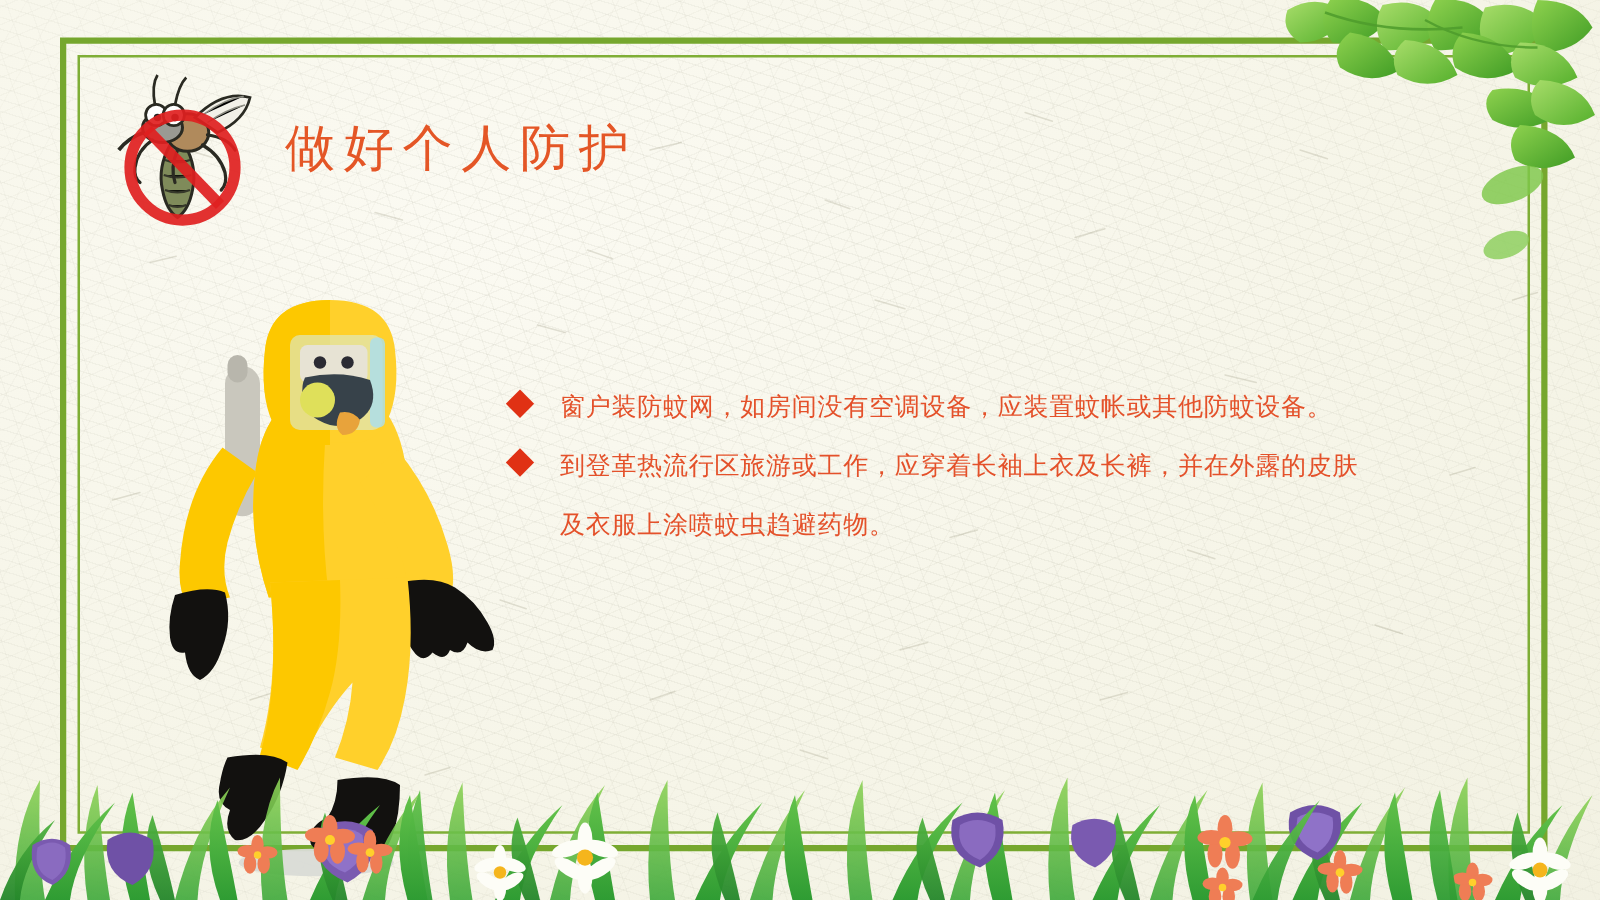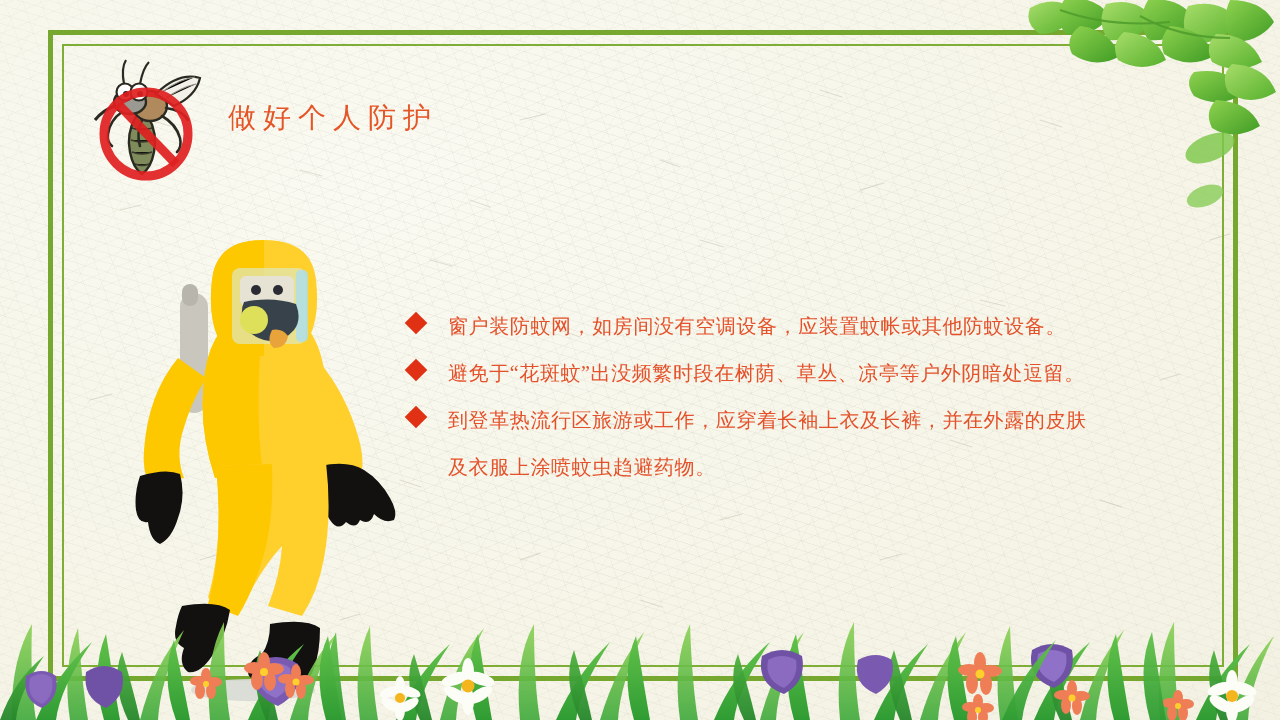--- a/index.html
+++ b/index.html
@@ -33,21 +33,21 @@
     border:5px solid #76a72e;box-sizing:border-box;
   }
   .frame-inner{
     position:absolute;left:62px;top:44px;width:1162px;height:623px;
     border:2px solid #7fae36;box-sizing:border-box;
   }
   
   .title-row{position:absolute;left:92px;top:58px;height:120px;display:flex;align-items:center;}
   .no-mosq{position:relative;width:118px;height:128px;}
   .title-text{
-    margin-left:18px;color:#e45626;font-size:28px;letter-spacing:7px;
+    margin-left:18px;color:#e45626;font-size:40px;letter-spacing:7px;
     font-family:"Liberation Serif","DejaVu Serif",serif;white-space:nowrap;
     text-shadow:0 1px 0 rgba(255,255,255,.4);
   }
   
   .bullets{position:absolute;left:404px;top:303px;width:700px;}
   .bullet{
     position:relative;display:block;color:#e4512a;font-size:20px;line-height:47px;
     padding-left:44px;letter-spacing:.6px;margin-bottom:0;
     font-family:"Liberation Serif","DejaVu Serif",serif;
   }
@@ -202,24 +202,20 @@
     </svg>
   </div>
 
   <div class="bullets">
     <div class="bullet">
       <span class="dia"></span>
       <span>窗户装防蚊网，如房间没有空调设备，应装置蚊帐或其他防蚊设备。</span>
     </div>
     <div class="bullet">
       <span class="dia"></span>
-      <span>避免于“花斑蚊”出没频繁时段在树荫、草丛、凉亭等户外阴暗处逗留。</span>
-    </div>
-    <div class="bullet">
-      <span class="dia"></span>
       <span>到登革热流行区旅游或工作，应穿着长袖上衣及长裤，并在外露的皮肤及衣服上涂喷蚊虫趋避药物。</span>
     </div>
   </div>
 
   <div class="leaves">
     <svg viewBox="0 0 260 230" width="260" height="230">
       <defs>
         <linearGradient id="lg1" x1="0" y1="0" x2="1" y2="1">
           <stop offset="0" stop-color="#8fd24f"></stop>
             <stop offset="1" stop-color="#3f9c24"></stop>

